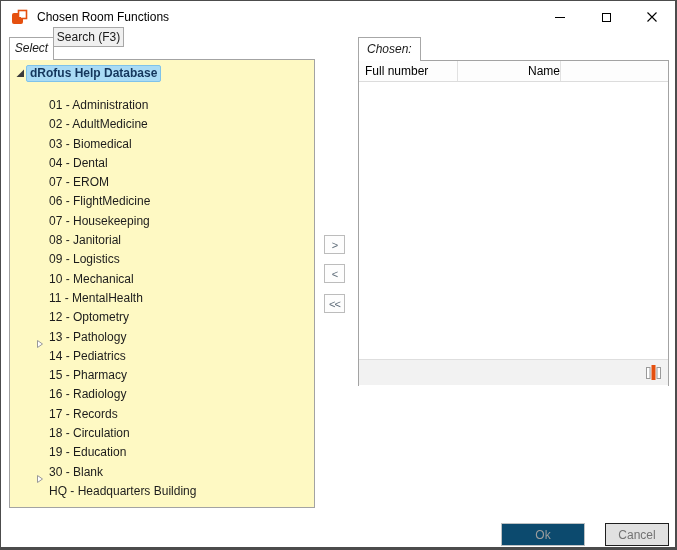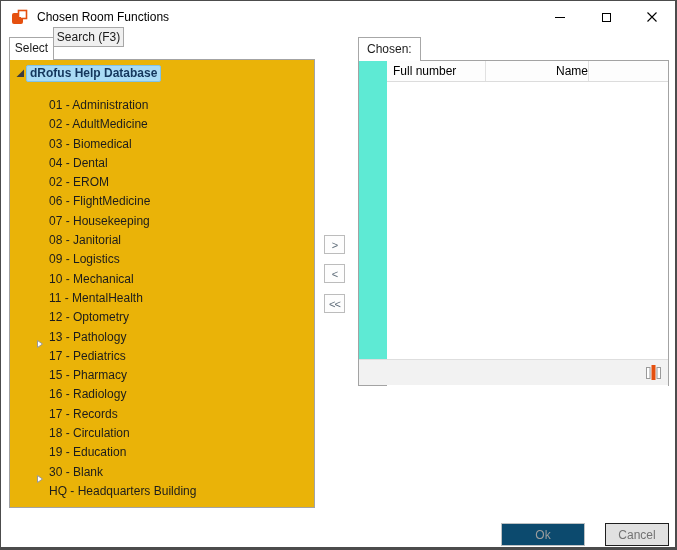--- a/index.html
+++ b/index.html
@@ -28,29 +28,29 @@
   .title-text { position: absolute; left: 36px; top: 9px; font-size: 12px; color: #000; }
   .winbtns { position: absolute; right: 0; top: 0; height: 32px; display: flex; }
   .winbtn { width: 46px; height: 32px; display: flex; align-items: center; justify-content: center; background: #fff; border: none; cursor: default; }
   .glyph-min { width: 10px; height: 1px; background: #000; }
   .glyph-max { width: 9px; height: 9px; border: 1px solid #000; background: #fff; }
   
   .tab {
     position: absolute; text-align: center; color: #1b1b1b;
     border: 1px solid #a7a7a7; cursor: default;
   }
-  .tab-active { background: #fff; border-bottom: none; z-index: 4; }
+  .tab-active { background: #fff; border-bottom: none; z-index: 4; font-style: italic; }
   .tab-inactive { background: #f0f0f0; z-index: 2; }
   .tab-select  { left: 8px;  top: 36px; width: 45px; height: 23px; line-height: 21px; }
   .tab-search  { left: 52px; top: 26px; width: 71px; height: 20px; line-height: 18px; }
   .tab-chosen  { left: 357px; top: 36px; width: 63px; height: 24px; line-height: 22px; text-align: left; padding-left: 8px; }
   
   .tree-panel {
     position: absolute; left: 8px; top: 58px; width: 306px; height: 449px;
-    background: #eab308; border: 1px solid #a3a3a3; z-index: 1;
+    background: #fef9c3; border: 1px solid #a3a3a3; z-index: 1;
     padding-top: 4px; overflow: hidden;
   }
   .tree-row { position: relative; height: 19.3px; display: flex; align-items: center; }
   .expander { position: absolute; top: 4px; width: 10px; height: 11px; display: inline-flex; align-items: center; }
   .exp-root { left: 6px; }
   .exp-child { left: 26px; }
   .root-label {
     margin-left: 16px; font-weight: bold; color: #14365c;
     background: var(--sel-bg); border: 1px solid var(--sel-border);
     border-radius: 2px; padding: 0 3px; line-height: 15px;
@@ -62,21 +62,21 @@
     background: #fdfdfd; border: 1px solid #bcbcbc; color: #5f6d7a;
     font-size: 11px; text-align: center; line-height: 16px; cursor: default;
     letter-spacing: -1px; padding: 0;
   }
   .xfer-add { top: 234px; }
   .xfer-remove { top: 263px; }
   .xfer-remove-all { top: 293px; }
   
   .chosen-panel {
     position: absolute; left: 357px; top: 59px; width: 311px; height: 326px;
-    background: #5eead4; border: 1px solid #a3a3a3; z-index: 3; padding-left: 28px;
+    background: #5eead4; border: 1px solid #a3a3a3; z-index: 3;
   }
   .grid-header { display: flex; height: 21px; background: #fdfdfd; border-bottom: 1px solid #dcdcdc; }
   .grid-col { padding: 3px 0 0 6px; color: #000; border-right: 1px solid #e1e1e1; }
   .col-fullnumber { width: 99px; }
   .col-name { width: 103px; text-align: right; }
   .col-extra { flex: 1; border-right: none; }
   .grid-body { height: 381px; background: #fff; }
   .chosen-footer {
     position: absolute; left: 0; right: 0; bottom: 0; height: 26px;
     background: #f2f2f2; border-top: 1px solid #dedede;
@@ -143,21 +143,21 @@
     <div class="tree-row">
         <span class="child-label">02 - AdultMedicine</span>
       </div>
     <div class="tree-row">
         <span class="child-label">03 - Biomedical</span>
       </div>
     <div class="tree-row">
         <span class="child-label">04 - Dental</span>
       </div>
     <div class="tree-row">
-        <span class="child-label">02 - EROM</span>
+        <span class="child-label">07 - EROM</span>
       </div>
     <div class="tree-row">
         <span class="child-label">06 - FlightMedicine</span>
       </div>
     <div class="tree-row">
         <span class="child-label">07 - Housekeeping</span>
       </div>
     <div class="tree-row">
         <span class="child-label">08 - Janitorial</span>
       </div>
@@ -175,21 +175,21 @@
       </div>
     <div class="tree-row">
         <span class="child-label">13 - Pathology</span>
       </div>
     <div class="tree-row">
       <span class="expander exp-child">
         <svg width="8" height="10" viewBox="0 0 8 10">
             <polygon points="1.5,1.5 6.5,5 1.5,8.5" fill="#fff" stroke="#989898"></polygon>
           </svg>
       </span>
-      <span class="child-label">17 - Pediatrics</span>
+      <span class="child-label">14 - Pediatrics</span>
     </div>
     <div class="tree-row">
         <span class="child-label">15 - Pharmacy</span>
       </div>
     <div class="tree-row">
         <span class="child-label">16 - Radiology</span>
       </div>
     <div class="tree-row">
         <span class="child-label">17 - Records</span>
       </div>

